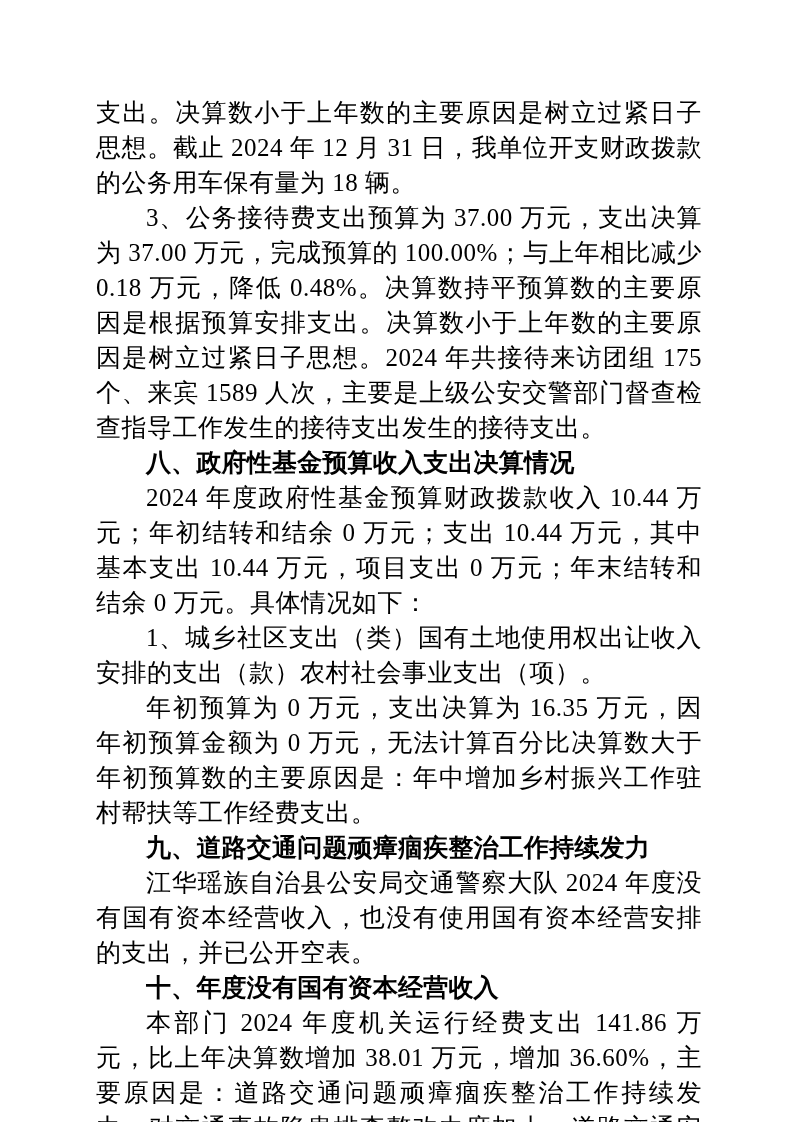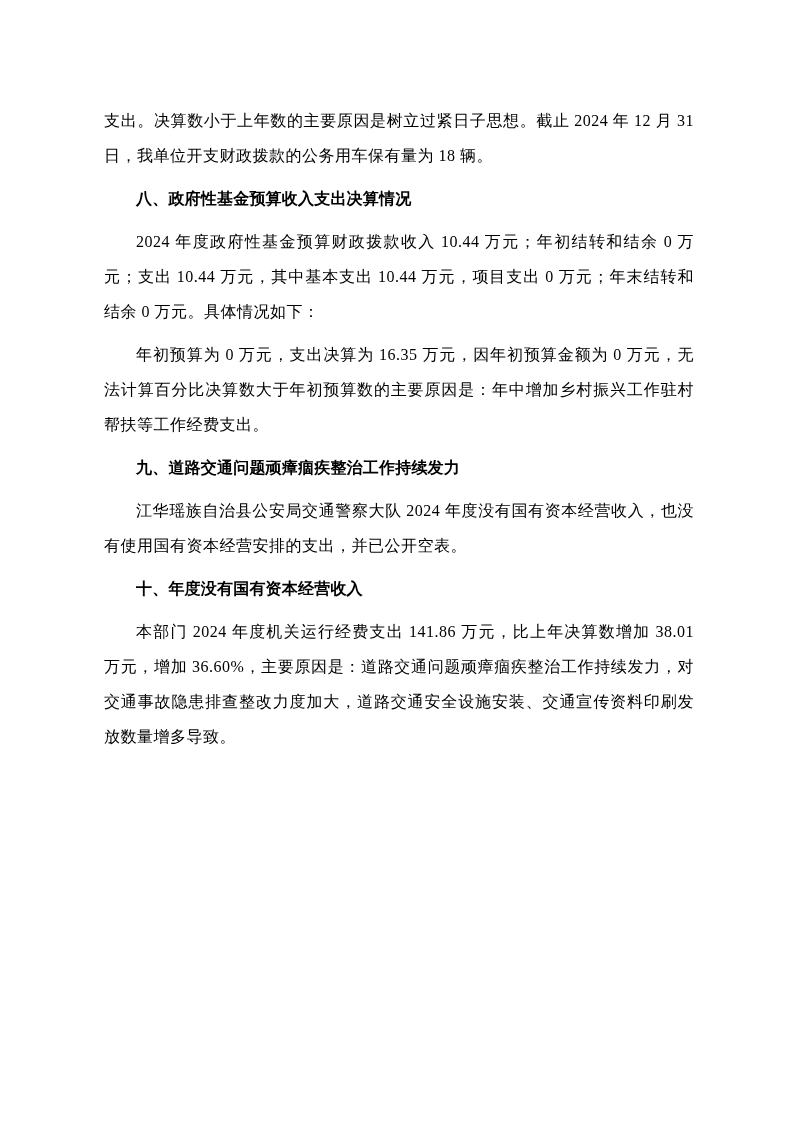--- a/index.html
+++ b/index.html
@@ -17,22 +17,22 @@
     font-family: "Liberation Serif", "DejaVu Serif", serif;
     color: #000000;
   }
   .content {
     position: absolute;
     top: 95px;
     left: 96px;
     width: 606px;
   }
   .content p {
-    margin: 8px;
-    font-size: 16px;
+    margin: 0;
+    font-size: 25px;
     line-height: 35px;
     text-align: justify;
     letter-spacing: 0.5px;
     word-break: break-all;
   }
   .content p.indent {
     text-indent: 2em;
   }
   .content p.noindent {
     text-indent: 0;
@@ -45,21 +45,23 @@
   .content p.space-before {
     margin-top: 8px;
   }
 </style>
 </head>
 <body>
 
 <div class="page">
   <div class="content">
       <p class="body noindent">支出。决算数小于上年数的主要原因是树立过紧日子思想。截止 2024 年 12 月 31 日，我单位开支财政拨款的公务用车保有量为 18 辆。</p>
+      <p class="body indent">3、公务接待费支出预算为 37.00 万元，支出决算为 37.00 万元，完成预算的 100.00%；与上年相比减少 0.18 万元，降低 0.48%。决算数持平预算数的主要原因是根据预算安排支出。决算数小于上年数的主要原因是树立过紧日子思想。2024 年共接待来访团组 175 个、来宾 1589 人次，主要是上级公安交警部门督查检查指导工作发生的接待支出发生的接待支出。</p>
       <p class="heading indent">八、政府性基金预算收入支出决算情况</p>
       <p class="body indent">2024 年度政府性基金预算财政拨款收入 10.44 万元；年初结转和结余 0 万元；支出 10.44 万元，其中基本支出 10.44 万元，项目支出 0 万元；年末结转和结余 0 万元。具体情况如下：</p>
+      <p class="body indent">1、城乡社区支出（类）国有土地使用权出让收入安排的支出（款）农村社会事业支出（项）。</p>
       <p class="body indent">年初预算为 0 万元，支出决算为 16.35 万元，因年初预算金额为 0 万元，无法计算百分比决算数大于年初预算数的主要原因是：年中增加乡村振兴工作驻村帮扶等工作经费支出。</p>
       <p class="heading indent">九、道路交通问题顽瘴痼疾整治工作持续发力</p>
       <p class="body indent">江华瑶族自治县公安局交通警察大队 2024 年度没有国有资本经营收入，也没有使用国有资本经营安排的支出，并已公开空表。</p>
       <p class="heading indent">十、年度没有国有资本经营收入</p>
       <p class="body indent">本部门 2024 年度机关运行经费支出 141.86 万元，比上年决算数增加 38.01 万元，增加 36.60%，主要原因是：道路交通问题顽瘴痼疾整治工作持续发力，对交通事故隐患排查整改力度加大，道路交通安全设施安装、交通宣传资料印刷发放数量增多导致。</p>
     </div>
 </div>
 
 </body></html>

